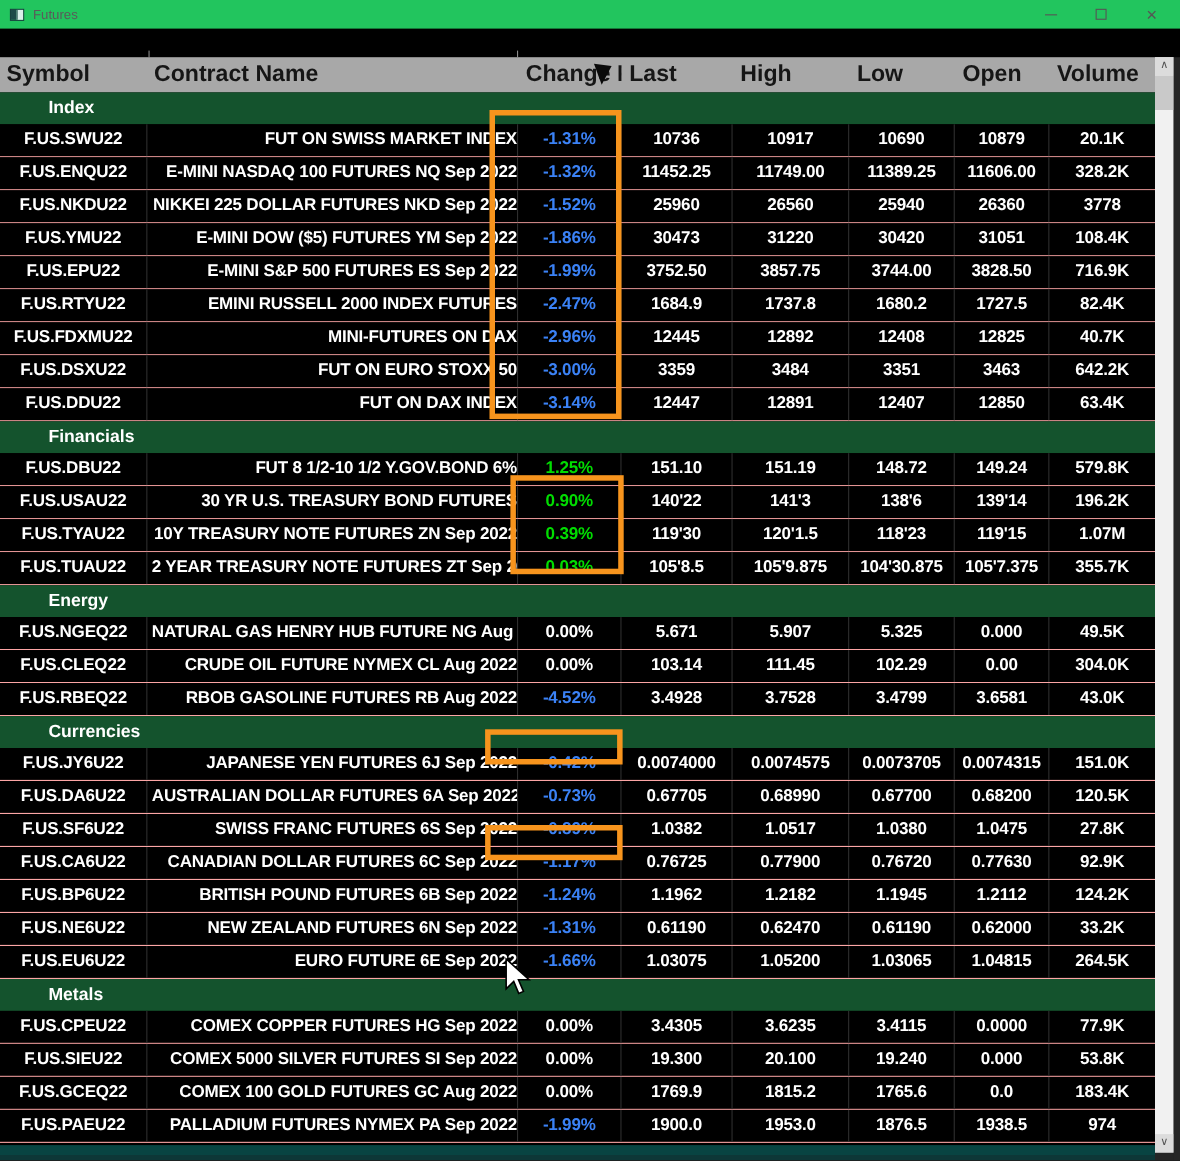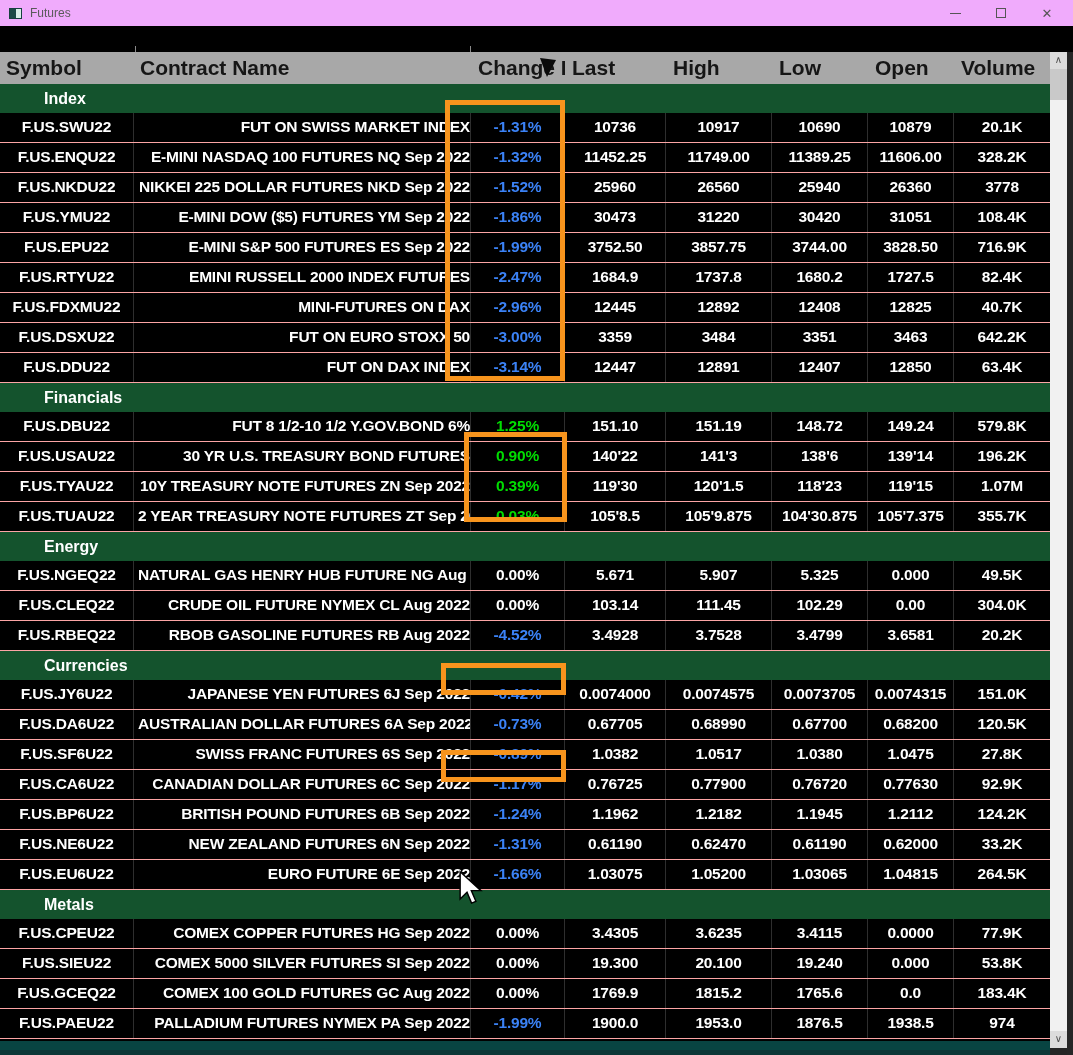--- a/index.html
+++ b/index.html
@@ -1,21 +1,21 @@
 <!DOCTYPE html>
 <html><head>
 <meta charset="utf-8">
 <style>
   html,body{margin:0;padding:0;background:#3a3a3a;}
   *{box-sizing:border-box;}
   #window{position:relative;width:1073px;height:1055px;background:#000;
           font-family:"Liberation Sans","DejaVu Sans",sans-serif;overflow:hidden;}
 
   
-  .titlebar{position:absolute;left:0;top:0;width:1073px;height:26px;background:#f0abfc;
+  .titlebar{position:absolute;left:0;top:0;width:1073px;height:26px;background:#22c55e;
             display:flex;align-items:center;}
   .app-icon{width:13px;height:11px;margin-left:9px;border:1px solid #17413f;display:flex;}
   .app-icon .half1{width:5px;height:100%;background:#1d4a48;}
   .app-icon .half2{width:6px;height:100%;background:#d9efe9;border-left:1px solid #1d4a48;}
   .title-text{margin-left:8px;font-size:12px;color:#5a5a5a;}
   .win-buttons{position:absolute;right:3px;top:0;height:26px;display:flex;}
   .win-btn{width:46px;height:26px;display:flex;align-items:center;justify-content:center;color:#555;}
   .min-glyph{width:11px;height:0;border-top:1px solid #555;}
   .max-glyph{width:10px;height:10px;border:1px solid #555;}
   .close-glyph{font-size:13px;line-height:13px;color:#555;}
@@ -261,21 +261,21 @@
         <div class="cell c7">304.0K</div>
       </div>
       <div class="data-row">
         <div class="cell c0">F.US.RBEQ22</div>
         <div class="cell c1">RBOB GASOLINE FUTURES RB Aug 2022</div>
         <div class="cell c2 neg">-4.52%</div>
         <div class="cell c3">3.4928</div>
         <div class="cell c4">3.7528</div>
         <div class="cell c5">3.4799</div>
         <div class="cell c6">3.6581</div>
-        <div class="cell c7">20.2K</div>
+        <div class="cell c7">43.0K</div>
       </div>
       <div class="section-row">Currencies</div>
       <div class="data-row">
         <div class="cell c0">F.US.JY6U22</div>
         <div class="cell c1">JAPANESE YEN FUTURES 6J Sep 2022</div>
         <div class="cell c2 neg">-0.42%</div>
         <div class="cell c3">0.0074000</div>
         <div class="cell c4">0.0074575</div>
         <div class="cell c5">0.0073705</div>
         <div class="cell c6">0.0074315</div>

